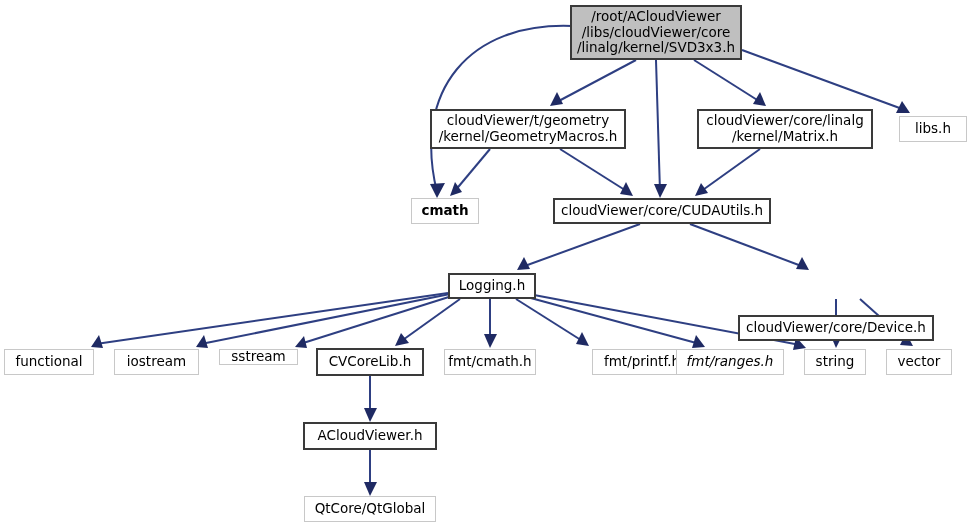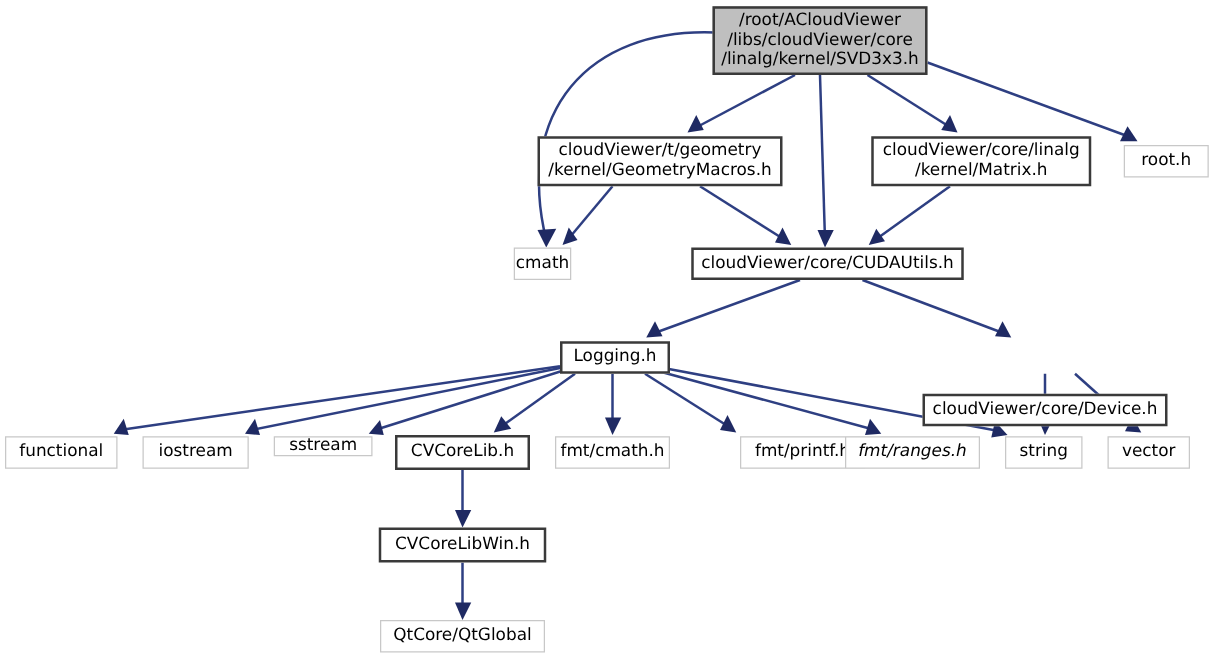--- a/index.html
+++ b/index.html
@@ -160,30 +160,30 @@
       </g>
     </svg>
   <div id="node-layer">
       <div class="node-box node-root" style="left: 570px; top: 5px; width: 172px; height: 55px;"><span class="node-label">/root/ACloudViewer
 /libs/cloudViewer/core
 /linalg/kernel/SVD3x3.h</span></div>
       <div class="node-box node-proj" style="left: 430px; top: 109px; width: 196px; height: 40px;"><span class="node-label">cloudViewer/t/geometry
 /kernel/GeometryMacros.h</span></div>
       <div class="node-box node-proj" style="left: 697px; top: 109px; width: 176px; height: 40px;"><span class="node-label">cloudViewer/core/linalg
 /kernel/Matrix.h</span></div>
-      <div class="node-box node-sys" style="left: 899px; top: 116px; width: 68px; height: 26px;"><span class="node-label">root.h</span></div>
-      <div class="node-box node-sys" style="left: 411px; top: 198px; width: 46px; height: 26px;"><span class="node-label">cmath</span></div>
+      <div class="node-box node-sys" style="left: 899px; top: 116px; width: 68px; height: 26px;"><span class="node-label">libs.h</span></div>
+      <div class="node-box node-sys" style="left: 411px; top: 198px; width: 68px; height: 26px; font-weight: bold;"><span class="node-label">cmath</span></div>
       <div class="node-box node-proj" style="left: 553px; top: 198px; width: 218px; height: 26px; justify-content: center;"><span class="node-label">cloudViewer/core/CUDAUtils.h</span></div>
       <div class="node-box node-proj" style="left: 448px; top: 273px; width: 88px; height: 26px;"><span class="node-label">Logging.h</span></div>
       <div class="node-box node-proj" style="left: 738px; top: 273px; width: 196px; height: 26px; margin-top: 42px;"><span class="node-label">cloudViewer/core/Device.h</span></div>
       <div class="node-box node-sys" style="left: 4px; top: 349px; width: 90px; height: 26px;"><span class="node-label">functional</span></div>
       <div class="node-box node-sys" style="left: 114px; top: 349px; width: 85px; height: 26px;"><span class="node-label">iostream</span></div>
       <div class="node-box node-sys" style="left: 219px; top: 349px; width: 79px; height: 16px;"><span class="node-label">sstream</span></div>
       <div class="node-box node-proj" style="left: 316px; top: 348px; width: 108px; height: 28px;"><span class="node-label">CVCoreLib.h</span></div>
       <div class="node-box node-sys" style="left: 444px; top: 349px; width: 92px; height: 26px;"><span class="node-label">fmt/cmath.h</span></div>
       <div class="node-box node-sys" style="left: 556px; top: 349px; width: 100px; height: 26px; margin-left: 36px;"><span class="node-label">fmt/printf.h</span></div>
       <div class="node-box node-sys" style="left: 676px; top: 349px; width: 108px; height: 26px; font-style: italic;"><span class="node-label">fmt/ranges.h</span></div>
       <div class="node-box node-sys" style="left: 804px; top: 349px; width: 62px; height: 26px;"><span class="node-label">string</span></div>
       <div class="node-box node-sys" style="left: 886px; top: 349px; width: 66px; height: 26px;"><span class="node-label">vector</span></div>
-      <div class="node-box node-proj" style="left: 303px; top: 422px; width: 134px; height: 28px;"><span class="node-label">CVCoreLibWin.h</span></div>
+      <div class="node-box node-proj" style="left: 303px; top: 422px; width: 134px; height: 28px;"><span class="node-label">ACloudViewer.h</span></div>
       <div class="node-box node-sys" style="left: 304px; top: 496px; width: 132px; height: 26px;"><span class="node-label">QtCore/QtGlobal</span></div>
     </div>
 </div>
 
 </body></html>

